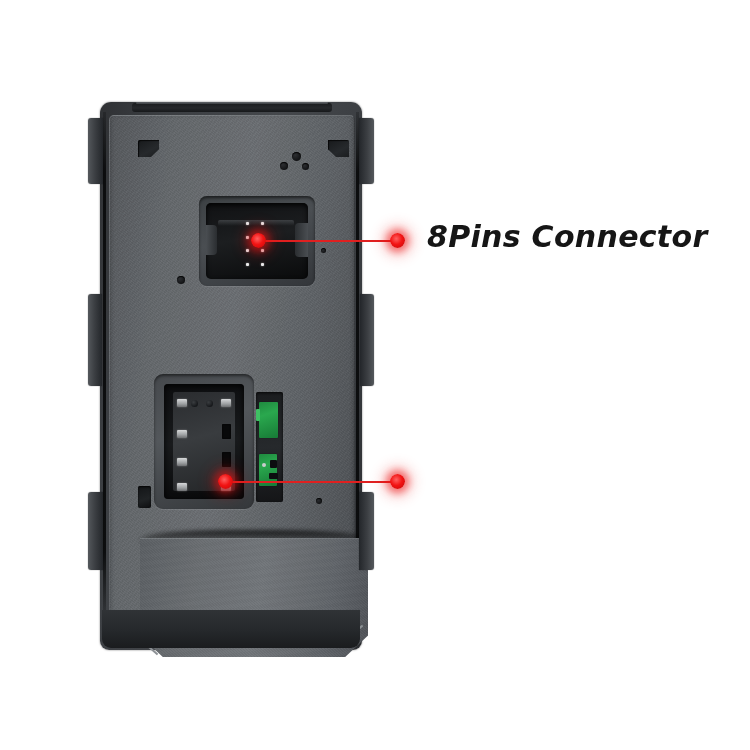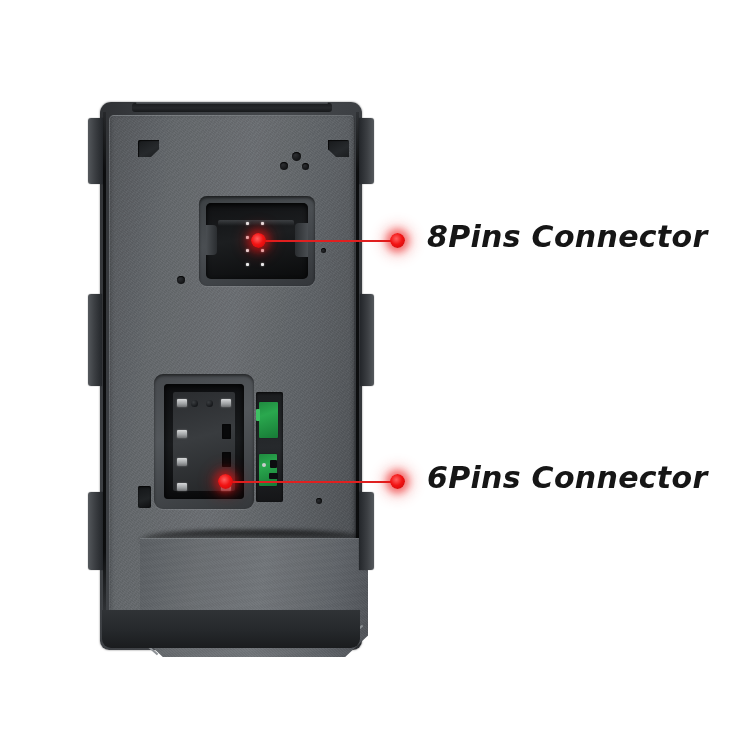--- a/index.html
+++ b/index.html
@@ -476,15 +476,14 @@
   </div>
 
   <div class="callout-line" style="left:258px; top:240px; width:140px;"></div>
   <div class="callout-dot" style="left:251px; top:233px;"></div>
   <div class="callout-dot" style="left:390px; top:233px;"></div>
   <div class="callout-label" style="left:427px; top:222px;">8Pins Connector</div>
 
   <div class="callout-line" style="left:225px; top:481px; width:173px;"></div>
   <div class="callout-dot" style="left:218px; top:474px;"></div>
   <div class="callout-dot" style="left:390px; top:474px;"></div>
-  <div class="callout-label" style="left:427px; top:463px;">6Pins Connector</div>
 
 </div>
 
 </body></html>

